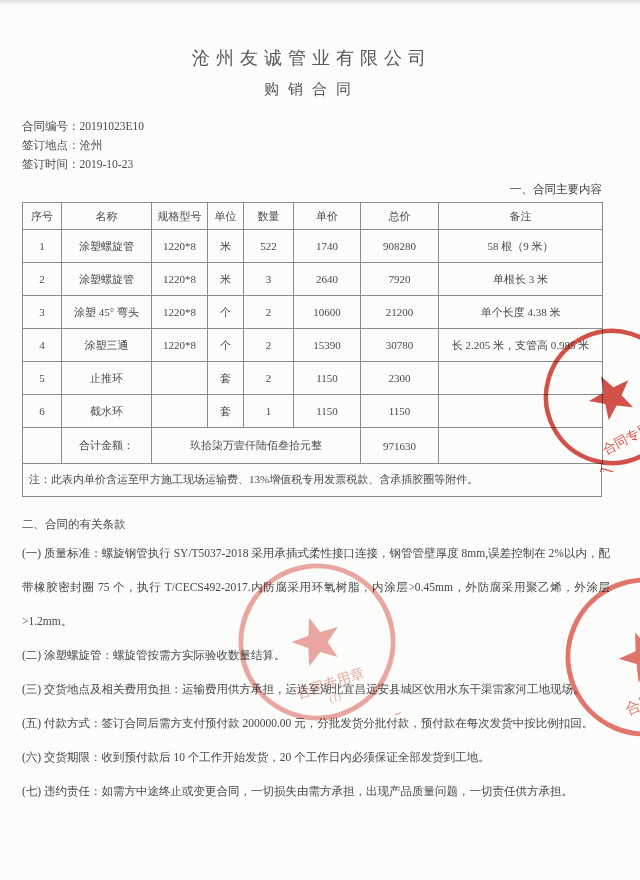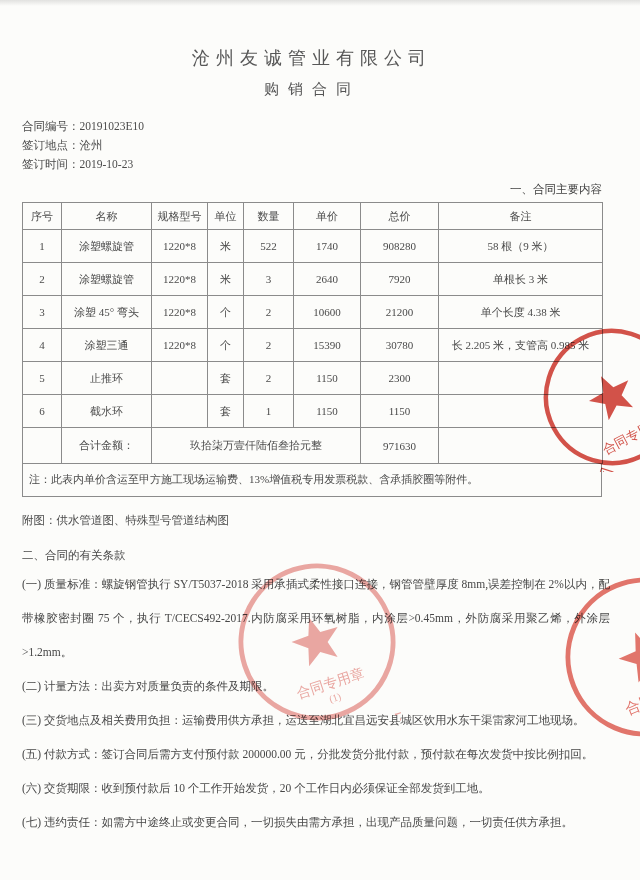--- a/index.html
+++ b/index.html
@@ -148,27 +148,26 @@
         <td>合计金额：</td>
         <td colspan="4">玖拾柒万壹仟陆佰叁拾元整</td>
         <td>971630</td>
         <td></td>
       </tr>
     </tbody>
       </table>
 
     <div class="note-box">注：此表内单价含运至甲方施工现场运输费、13%增值税专用发票税款、含承插胶圈等附件。</div>
 
-    <div class="attachment">附图：供水管道图、特殊型号管道结构图</div>
 
     <div class="sec2-title">二、合同的有关条款</div>
 
     <div class="clauses">
       <div class="clause">(一) 质量标准：螺旋钢管执行 SY/T5037-2018 采用承插式柔性接口连接，钢管管壁厚度 8mm,误差控制在 2%以内，配带橡胶密封圈 75 个，执行 T/CECS492-2017.内防腐采用环氧树脂，内涂层&gt;0.45mm，外防腐采用聚乙烯，外涂层&gt;1.2mm。</div>
-      <div class="clause">(二) 计量方法：出卖方对质量负责的条件及期限。</div>
+      <div class="clause">(二) 涂塑螺旋管：螺旋管按需方实际验收数量结算。</div>
       <div class="clause">(三) 交货地点及相关费用负担：运输费用供方承担，运送至湖北宜昌远安县城区饮用水东干渠雷家河工地现场。</div>
       <div class="clause">(五) 付款方式：签订合同后需方支付预付款 200000.00 元，分批发货分批付款，预付款在每次发货中按比例扣回。</div>
       <div class="clause">(六) 交货期限：收到预付款后 10 个工作开始发货，20 个工作日内必须保证全部发货到工地。</div>
       <div class="clause">(七) 违约责任：如需方中途终止或变更合同，一切损失由需方承担，出现产品质量问题，一切责任供方承担。</div>
     </div>
   </div>
 
   <svg class="seal" style="left:537px; top:322px; width:150px; height:150px; opacity:.88;" viewBox="-75 -75 150 150">
     <g transform="rotate(-28)">
       <circle r="66" fill="none" stroke="#cf3b31" stroke-width="4.5"></circle>

